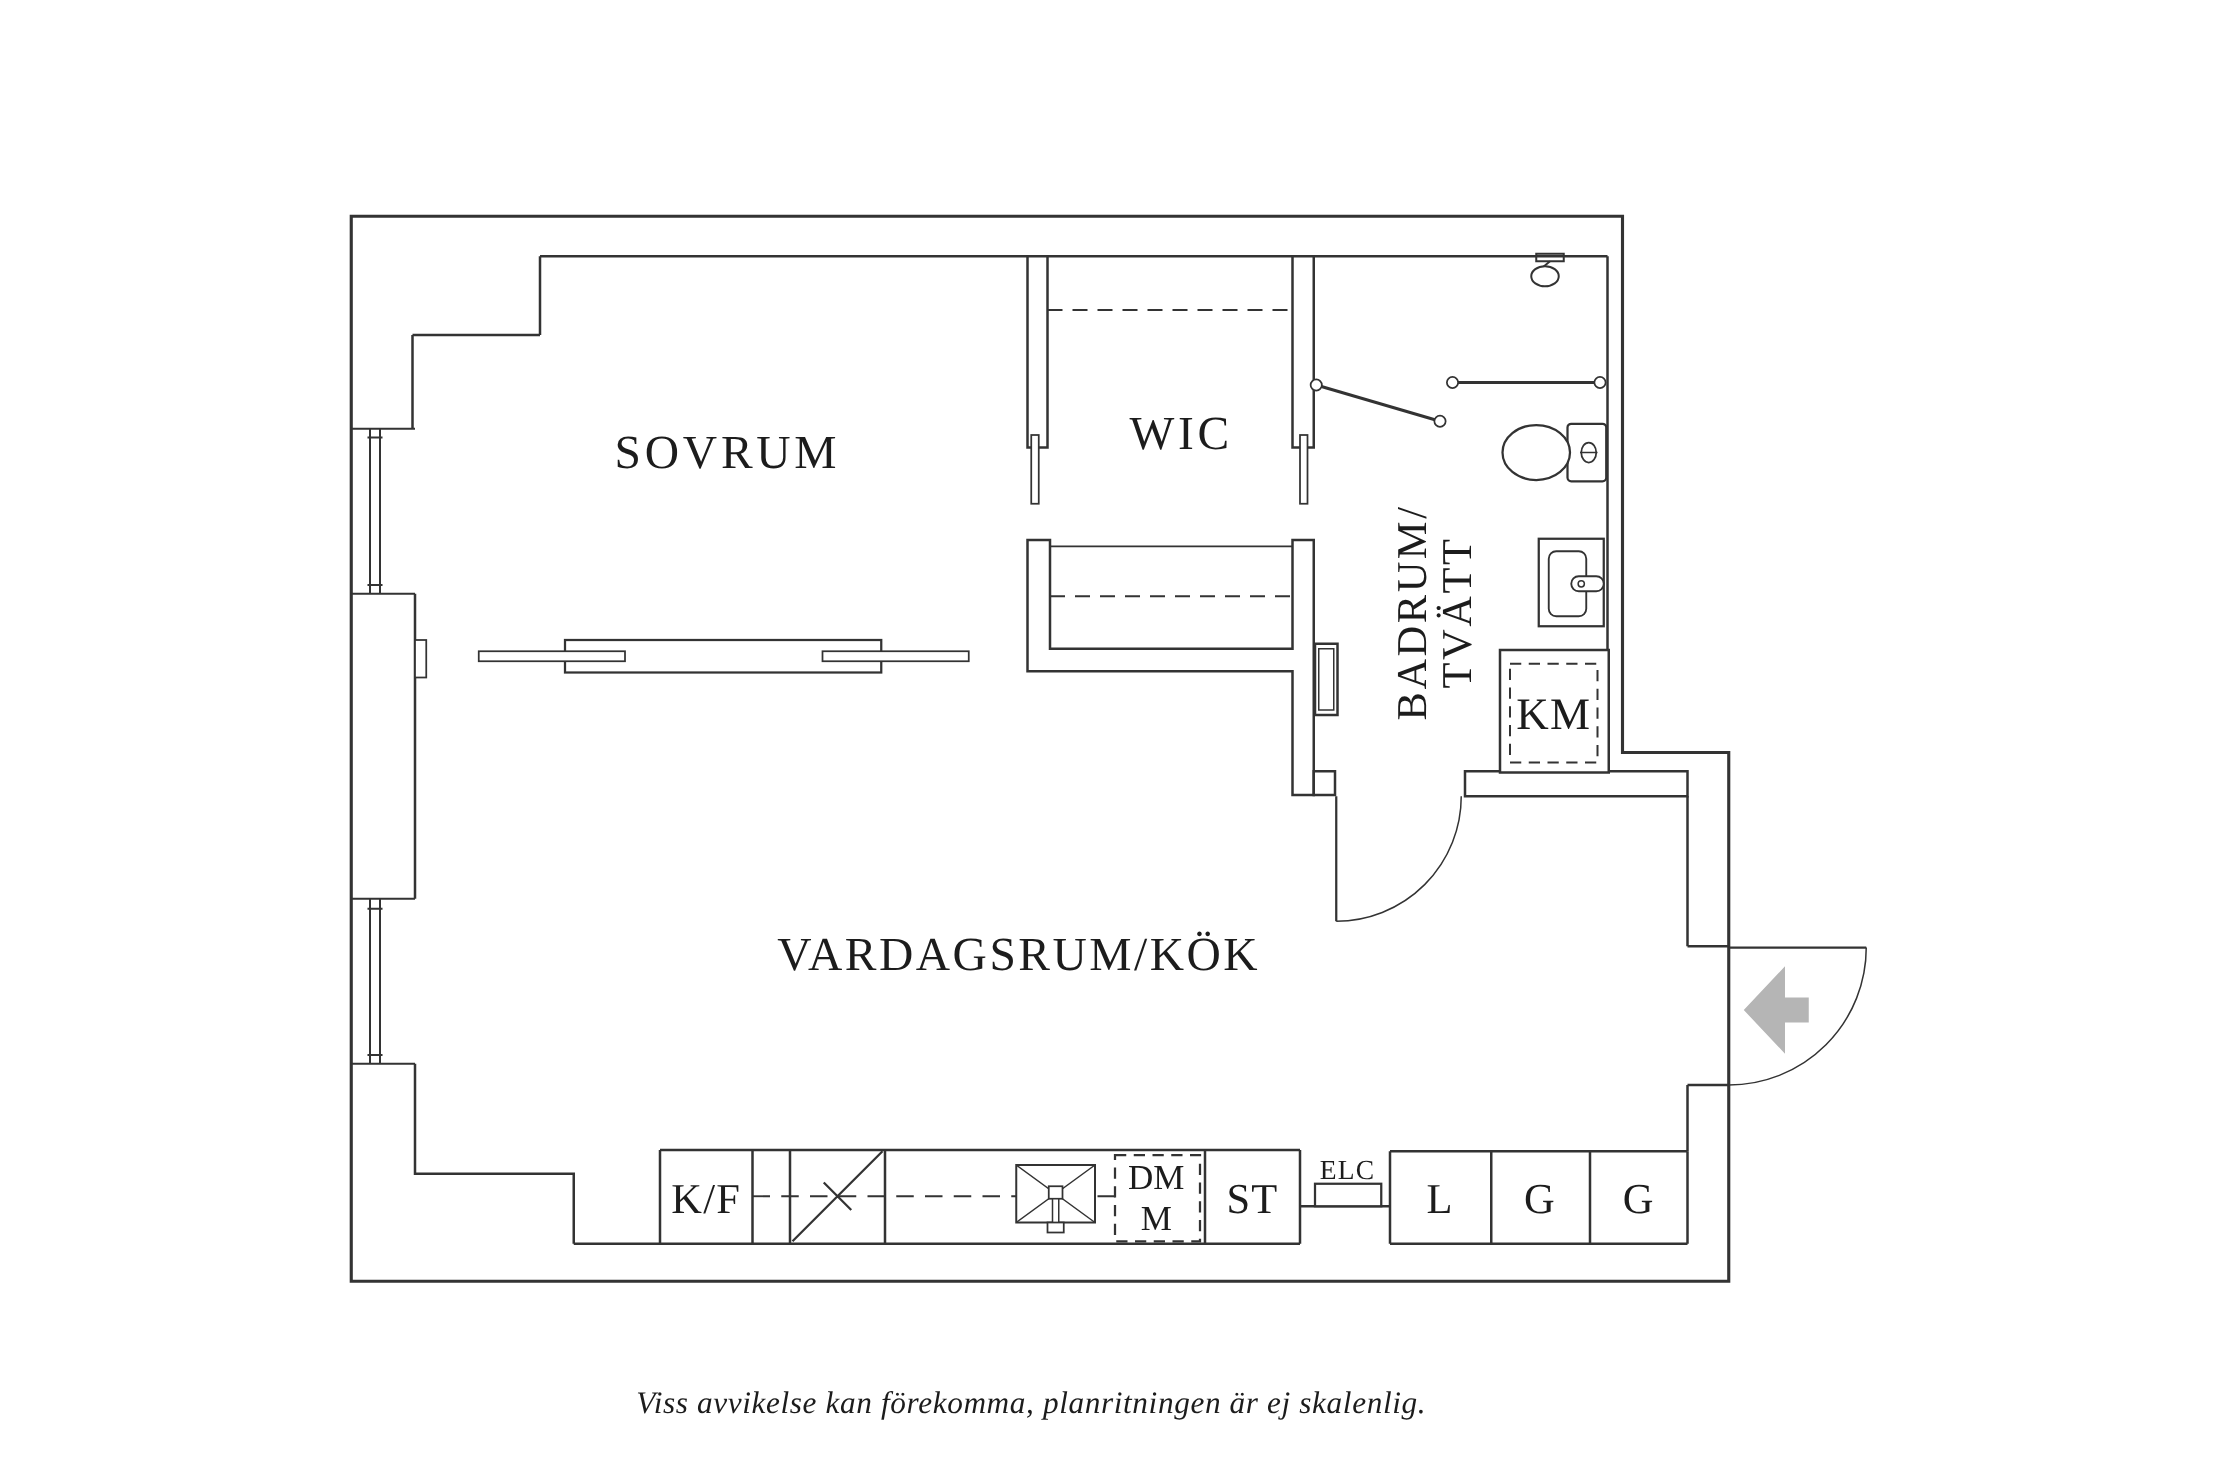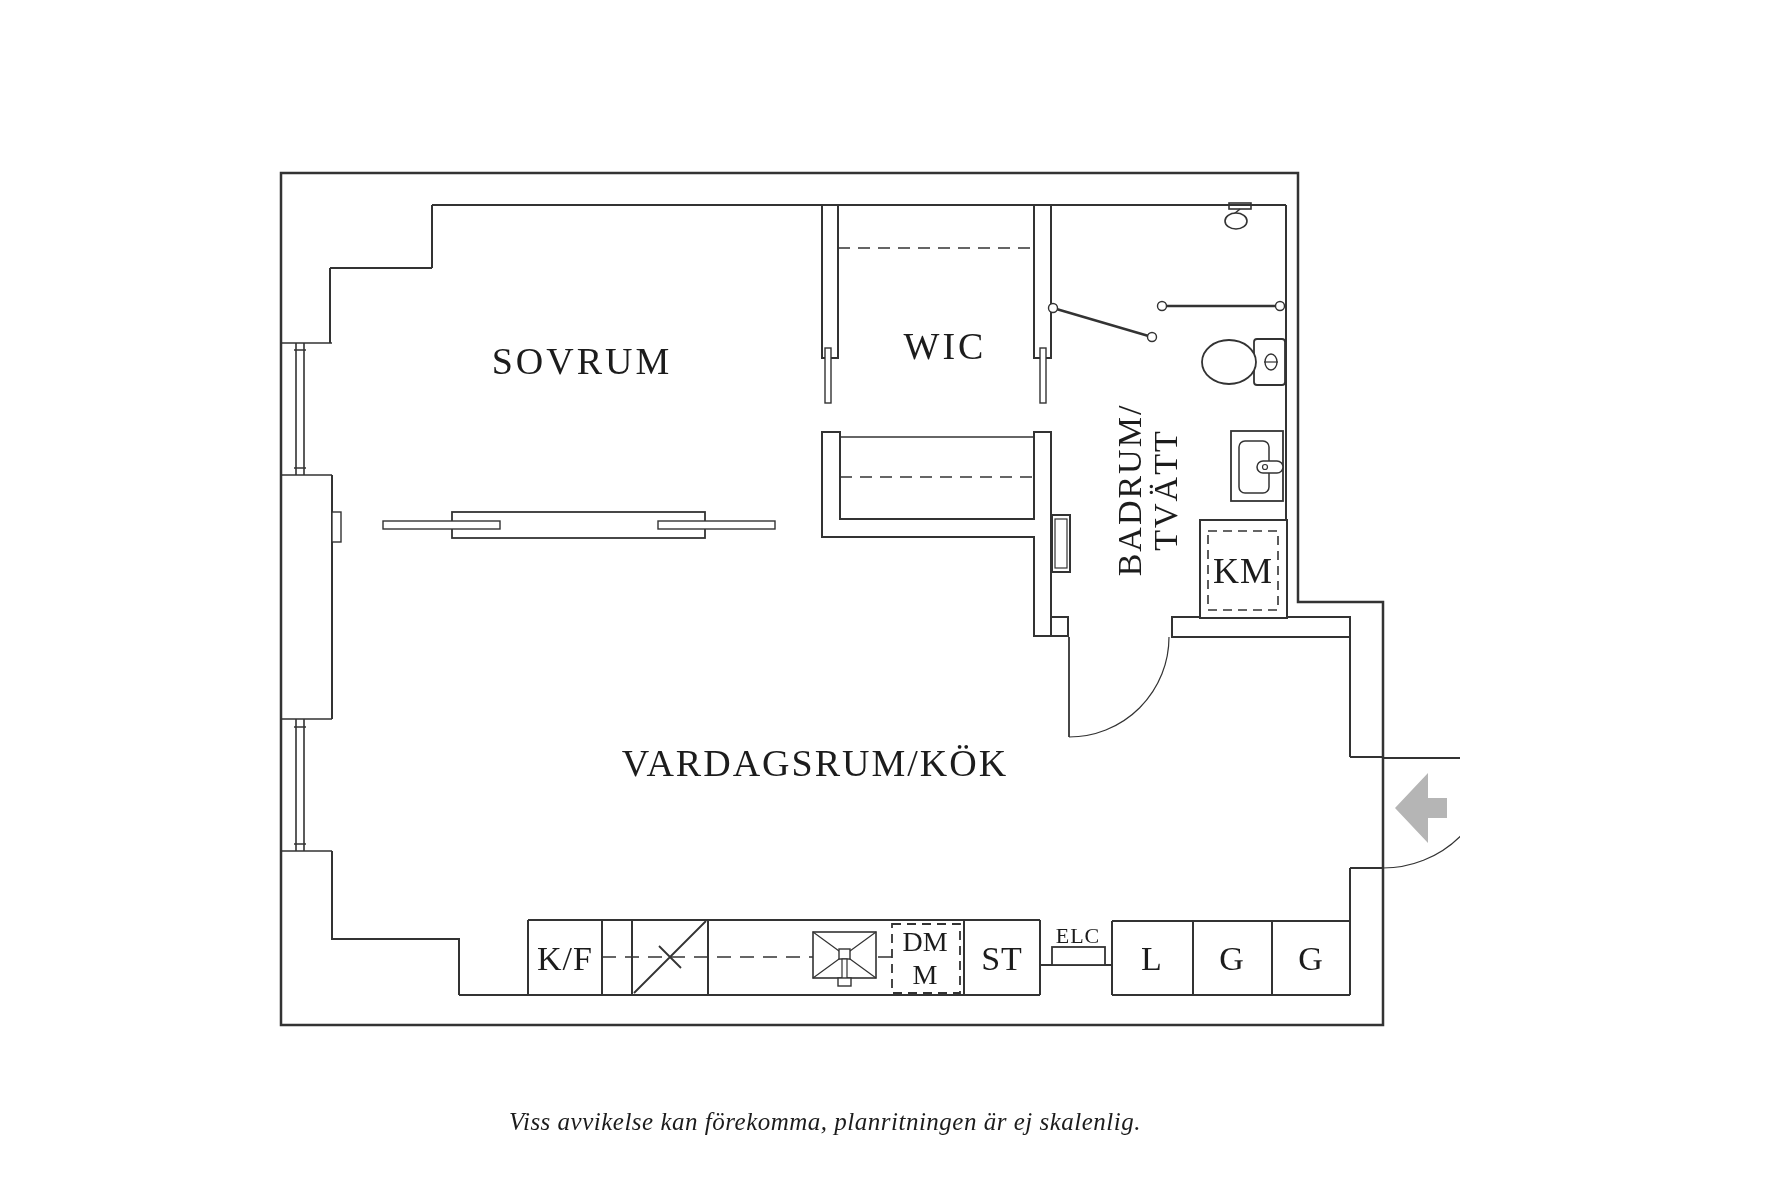--- a/index.html
+++ b/index.html
@@ -1,17 +1,17 @@
 <!DOCTYPE html>
 <html><head>
 <meta charset="utf-8">
 <style>
   html,body{margin:0;padding:0;background:#ffffff;}
   #stage{position:relative;width:1460px;height:1187px;background:#ffffff;overflow:hidden;
-         font-family:"Liberation Serif", serif;}
+         font-family:"Liberation Serif", serif;padding-left:36px;}
   svg{position:absolute;left:0;top:0;}
   svg text{font-family:"Liberation Serif", serif;fill:#1c1c1c;}
   .lbl-room{font-size:38px;letter-spacing:2px;}
   .lbl-room-sm{font-size:38px;letter-spacing:3px;}
   .lbl-rot{font-size:34px;letter-spacing:2px;}
   .lbl-km{font-size:36px;letter-spacing:1px;}
   .lbl-app{font-size:34px;letter-spacing:1px;}
   .lbl-app-sm{font-size:28px;}
   .lbl-elc{font-size:22px;letter-spacing:1px;}
   .lbl-caption{font-size:25px;font-style:italic;letter-spacing:0.5px;}

